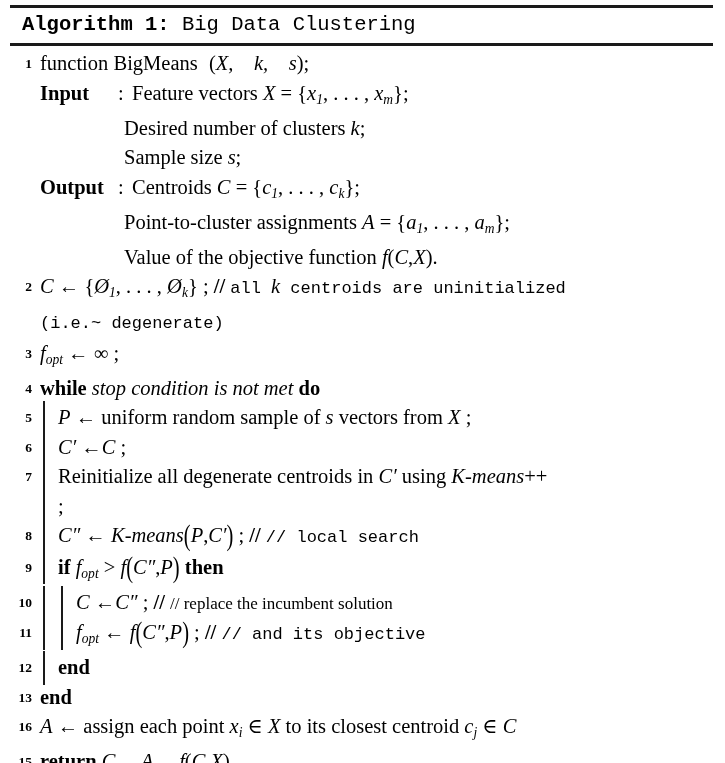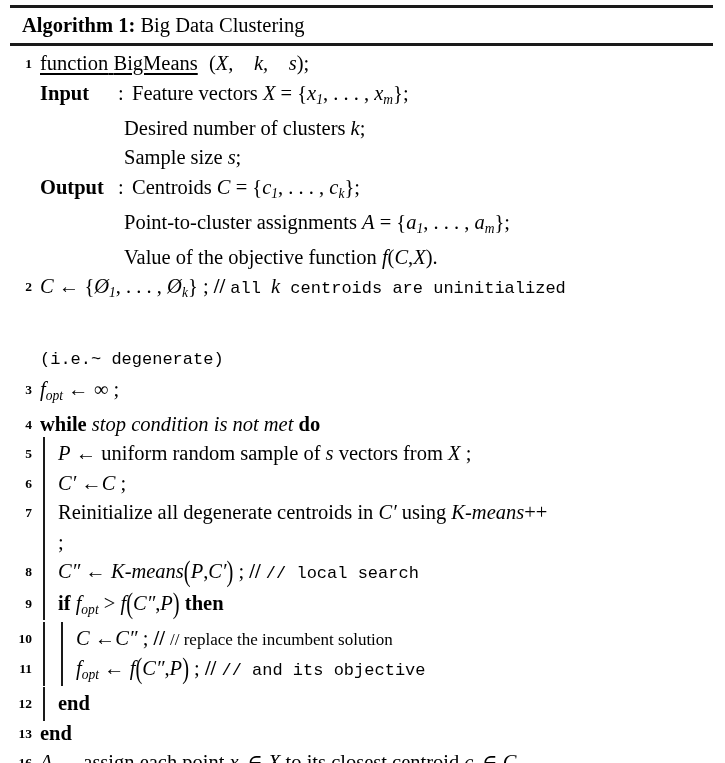--- a/index.html
+++ b/index.html
@@ -32,20 +32,21 @@
     border-top: 3px solid #1a1a1a;
     margin: 0;
   }
 
   
   .caption {
     font-size: 20.5px;
     line-height: 28px;
     padding: 3px 0 4px 12px;
     white-space: nowrap;
+    font-family: Liberation Mono, monospace;
   }
   .caption .cap-label {
     font-weight: bold;
   }
   .caption .cap-title {
     font-weight: normal;
   }
 
   
   .body {
@@ -96,21 +97,20 @@
   .up { font-style: normal; }
   .bf { font-weight: bold; }
   .it { font-style: italic; }
   .mono {
     font-family: "Liberation Mono", "DejaVu Sans Mono", monospace;
     font-size: 17px;
     font-style: normal;
     text-align: right;
   }
   .uline {
-    text-decoration: underline;
     text-underline-offset: 3px;
   }
   sub {
     font-size: 0.66em;
     vertical-align: -0.26em;
     font-style: italic;
   }
   .sp { display: inline-block; width: 0.55em; }
   .sp2 { display: inline-block; width: 1.0em; }
 
@@ -136,21 +136,21 @@
   .io-text { flex: 1 1 auto; }
   .io-indent { flex: 0 0 92px; }
 
   .cont {
     display: flex;
     font-size: 20.5px;
     line-height: 29.5px;
     white-space: nowrap;
   }
   .cont-gutter { flex: 0 0 22px; }
-  .cont-text { flex: 1 1 auto; padding-left: 8px; margin-top: 36px; }
+  .cont-text { flex: 1 1 auto; padding-left: 8px; }
 
   .paren-big {
     display: inline-block;
     transform: scaleY(1.45);
     transform-origin: center;
     font-style: normal;
   }
 </style>
 </head>
 <body>

